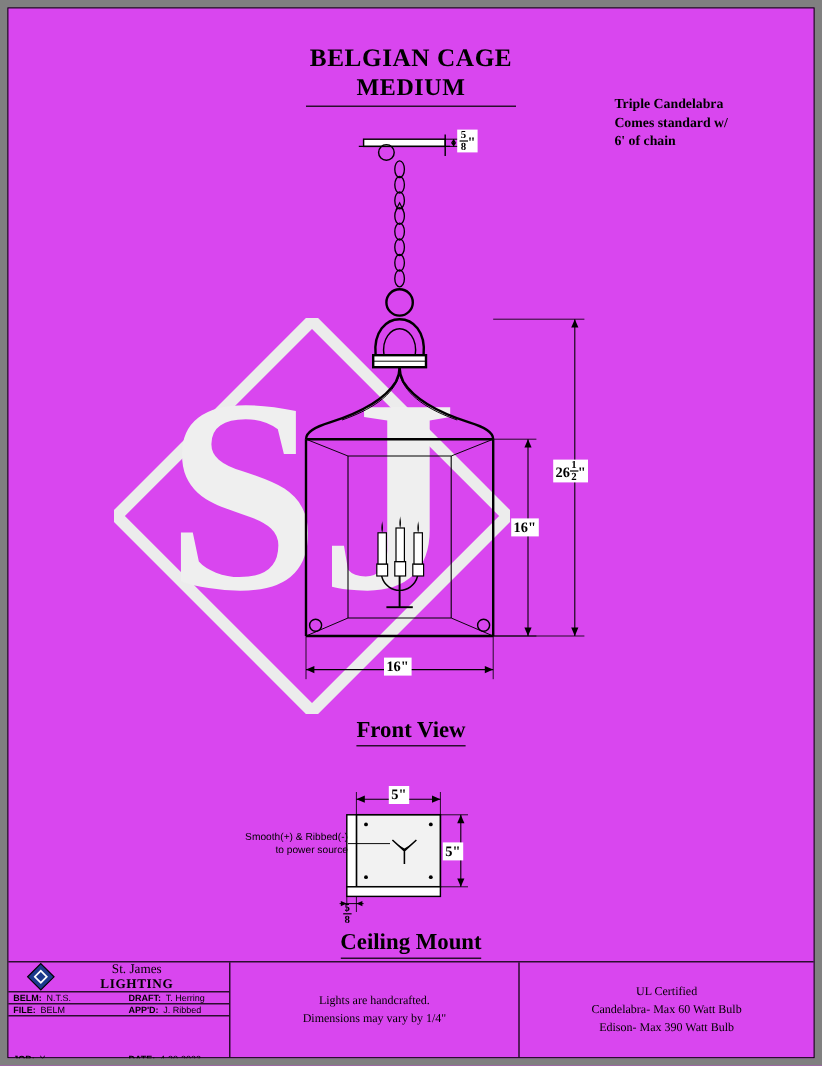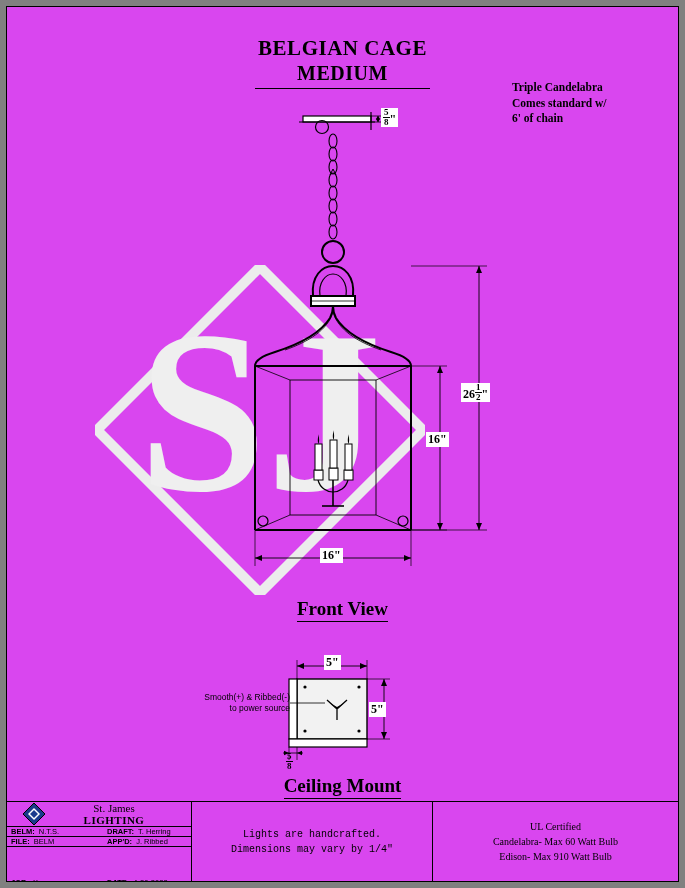--- a/index.html
+++ b/index.html
@@ -196,21 +196,21 @@
     flex: 1;
     border-right: 1px solid #000;
     box-sizing: border-box;
     display: flex;
     flex-direction: column;
     align-items: center;
     justify-content: center;
     font-size: 10px;
     line-height: 1.5;
     text-align: center;
-    font-family: Liberation Mono, monospace;
+    font-family: Liberation Serif, serif;
   }
   #tb-right {
     width: 245px;
     box-sizing: border-box;
     display: flex;
     flex-direction: column;
     align-items: center;
     justify-content: center;
     font-size: 10px;
     line-height: 1.5;
@@ -472,18 +472,18 @@
     </div>
 
     <div id="tb-mid">
       <div>Lights are handcrafted.</div>
       <div>Dimensions may vary by 1/4"</div>
     </div>
 
     <div id="tb-right">
       <div>UL Certified</div>
       <div>Candelabra- Max 60 Watt Bulb</div>
-      <div>Edison- Max 910 Watt Bulb</div>
+      <div>Edison- Max 390 Watt Bulb</div>
     </div>
   </div>
 
   <div class="frame-gray"></div>
 </div>
 
 </body></html>

